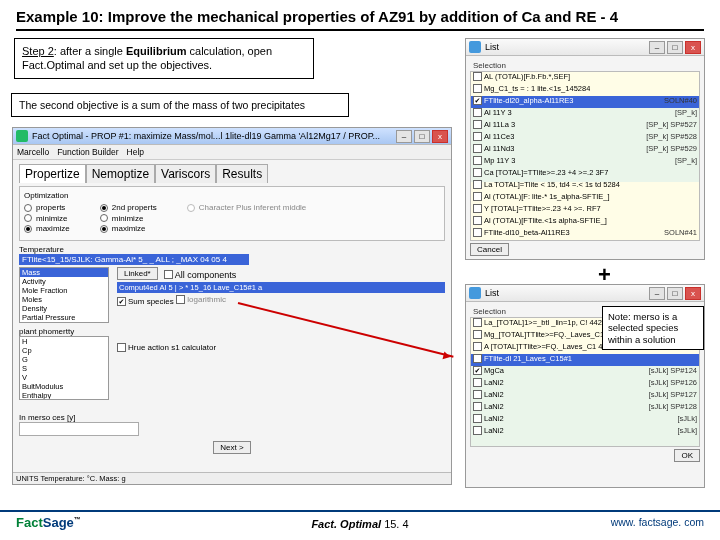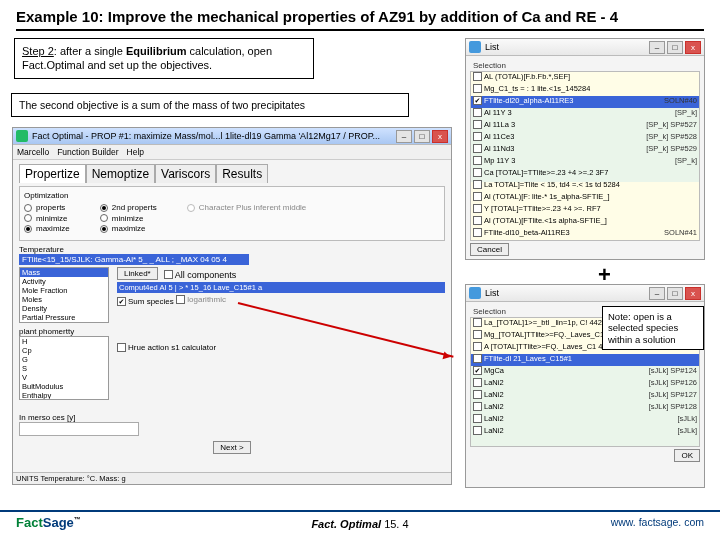--- a/index.html
+++ b/index.html
@@ -1,21 +1,21 @@
 <!DOCTYPE html>
 <html><head>
 <meta charset="utf-8">
 <style>
   *{box-sizing:border-box;margin:0;padding:0;font-family:Arial,Helvetica,sans-serif}
   body{width:720px;height:540px;background:#fff;position:relative;font-size:9px;color:#000}
   .slide{width:720px;height:540px;position:relative;overflow:hidden}
   .title{position:absolute;top:8px;left:16px;right:16px;font-size:15px;font-weight:bold;border-bottom:2px solid #000;padding-bottom:4px}
   .step{position:absolute;top:38px;left:14px;width:300px;border:1px solid #000;padding:5px 7px;font-size:11px;line-height:1.3}
   .step u{text-decoration:underline}
-  .obj{position:absolute;top:93px;left:11px;width:398px;border:1px solid #000;padding:5px 7px;font-size:10.5px}
+  .obj{position:absolute;top:93px;left:11px;width:338px;border:1px solid #000;padding:5px 7px;font-size:10.5px}
   .note{position:absolute;top:306px;left:602px;width:102px;border:1px solid #000;padding:4px 5px;font-size:9.5px;line-height:1.2;z-index:50;background:#fff}
   .plus{position:absolute;top:262px;left:598px;font-size:22px;font-weight:bold}
   
   .win{position:absolute;background:#f4f4f4;border:1px solid #999;display:flex;flex-direction:column}
   .win-title{background:linear-gradient(#fafafa,#e8e8e8);height:17px;display:flex;align-items:center;padding:0 3px;font-size:9px;border-bottom:1px solid #bbb}
   .win-title .tic{width:12px;height:12px;background:#49d;border-radius:2px;margin-right:4px}
   .win-title .sp{flex:1}
   .win-title .wb{width:16px;height:13px;margin-left:2px;background:#e4e4e4;border:1px solid #999;display:flex;align-items:center;justify-content:center;font-size:8px}
   .win-title .wb.close{background:#d9534f;color:#fff;border-color:#c9302c}
   .win-body{flex:1;background:#f4f4f4;padding:4px;overflow:hidden;position:relative}
@@ -60,21 +60,21 @@
 <div class="slide">
 
   <div class="title">Example 10: Improve the mechanical properties of AZ91 by addition of Ca and RE - 4</div>
 
   <div class="step">
     <u>Step 2</u><span>: after a single </span><b>Equilibrium</b><span> calculation, open Fact.Optimal and set up the objectives.</span>
   </div>
 
   <div class="obj">The second objective is a sum of the mass of two precipitates</div>
 
-  <div class="note">Note: open is a selected species within a solution</div>
+  <div class="note">Note: merso is a selected species within a solution</div>
   <div class="plus">+</div>
 
   <div class="win" style="top:38px;left:465px;width:240px;height:222px">
     <div class="win-title">
       <span class="tic"></span>
       <span>List</span>
       <span class="sp"></span>
       <span class="wb">–</span>
       <span class="wb">□</span>
       <span class="wb close">x</span>

